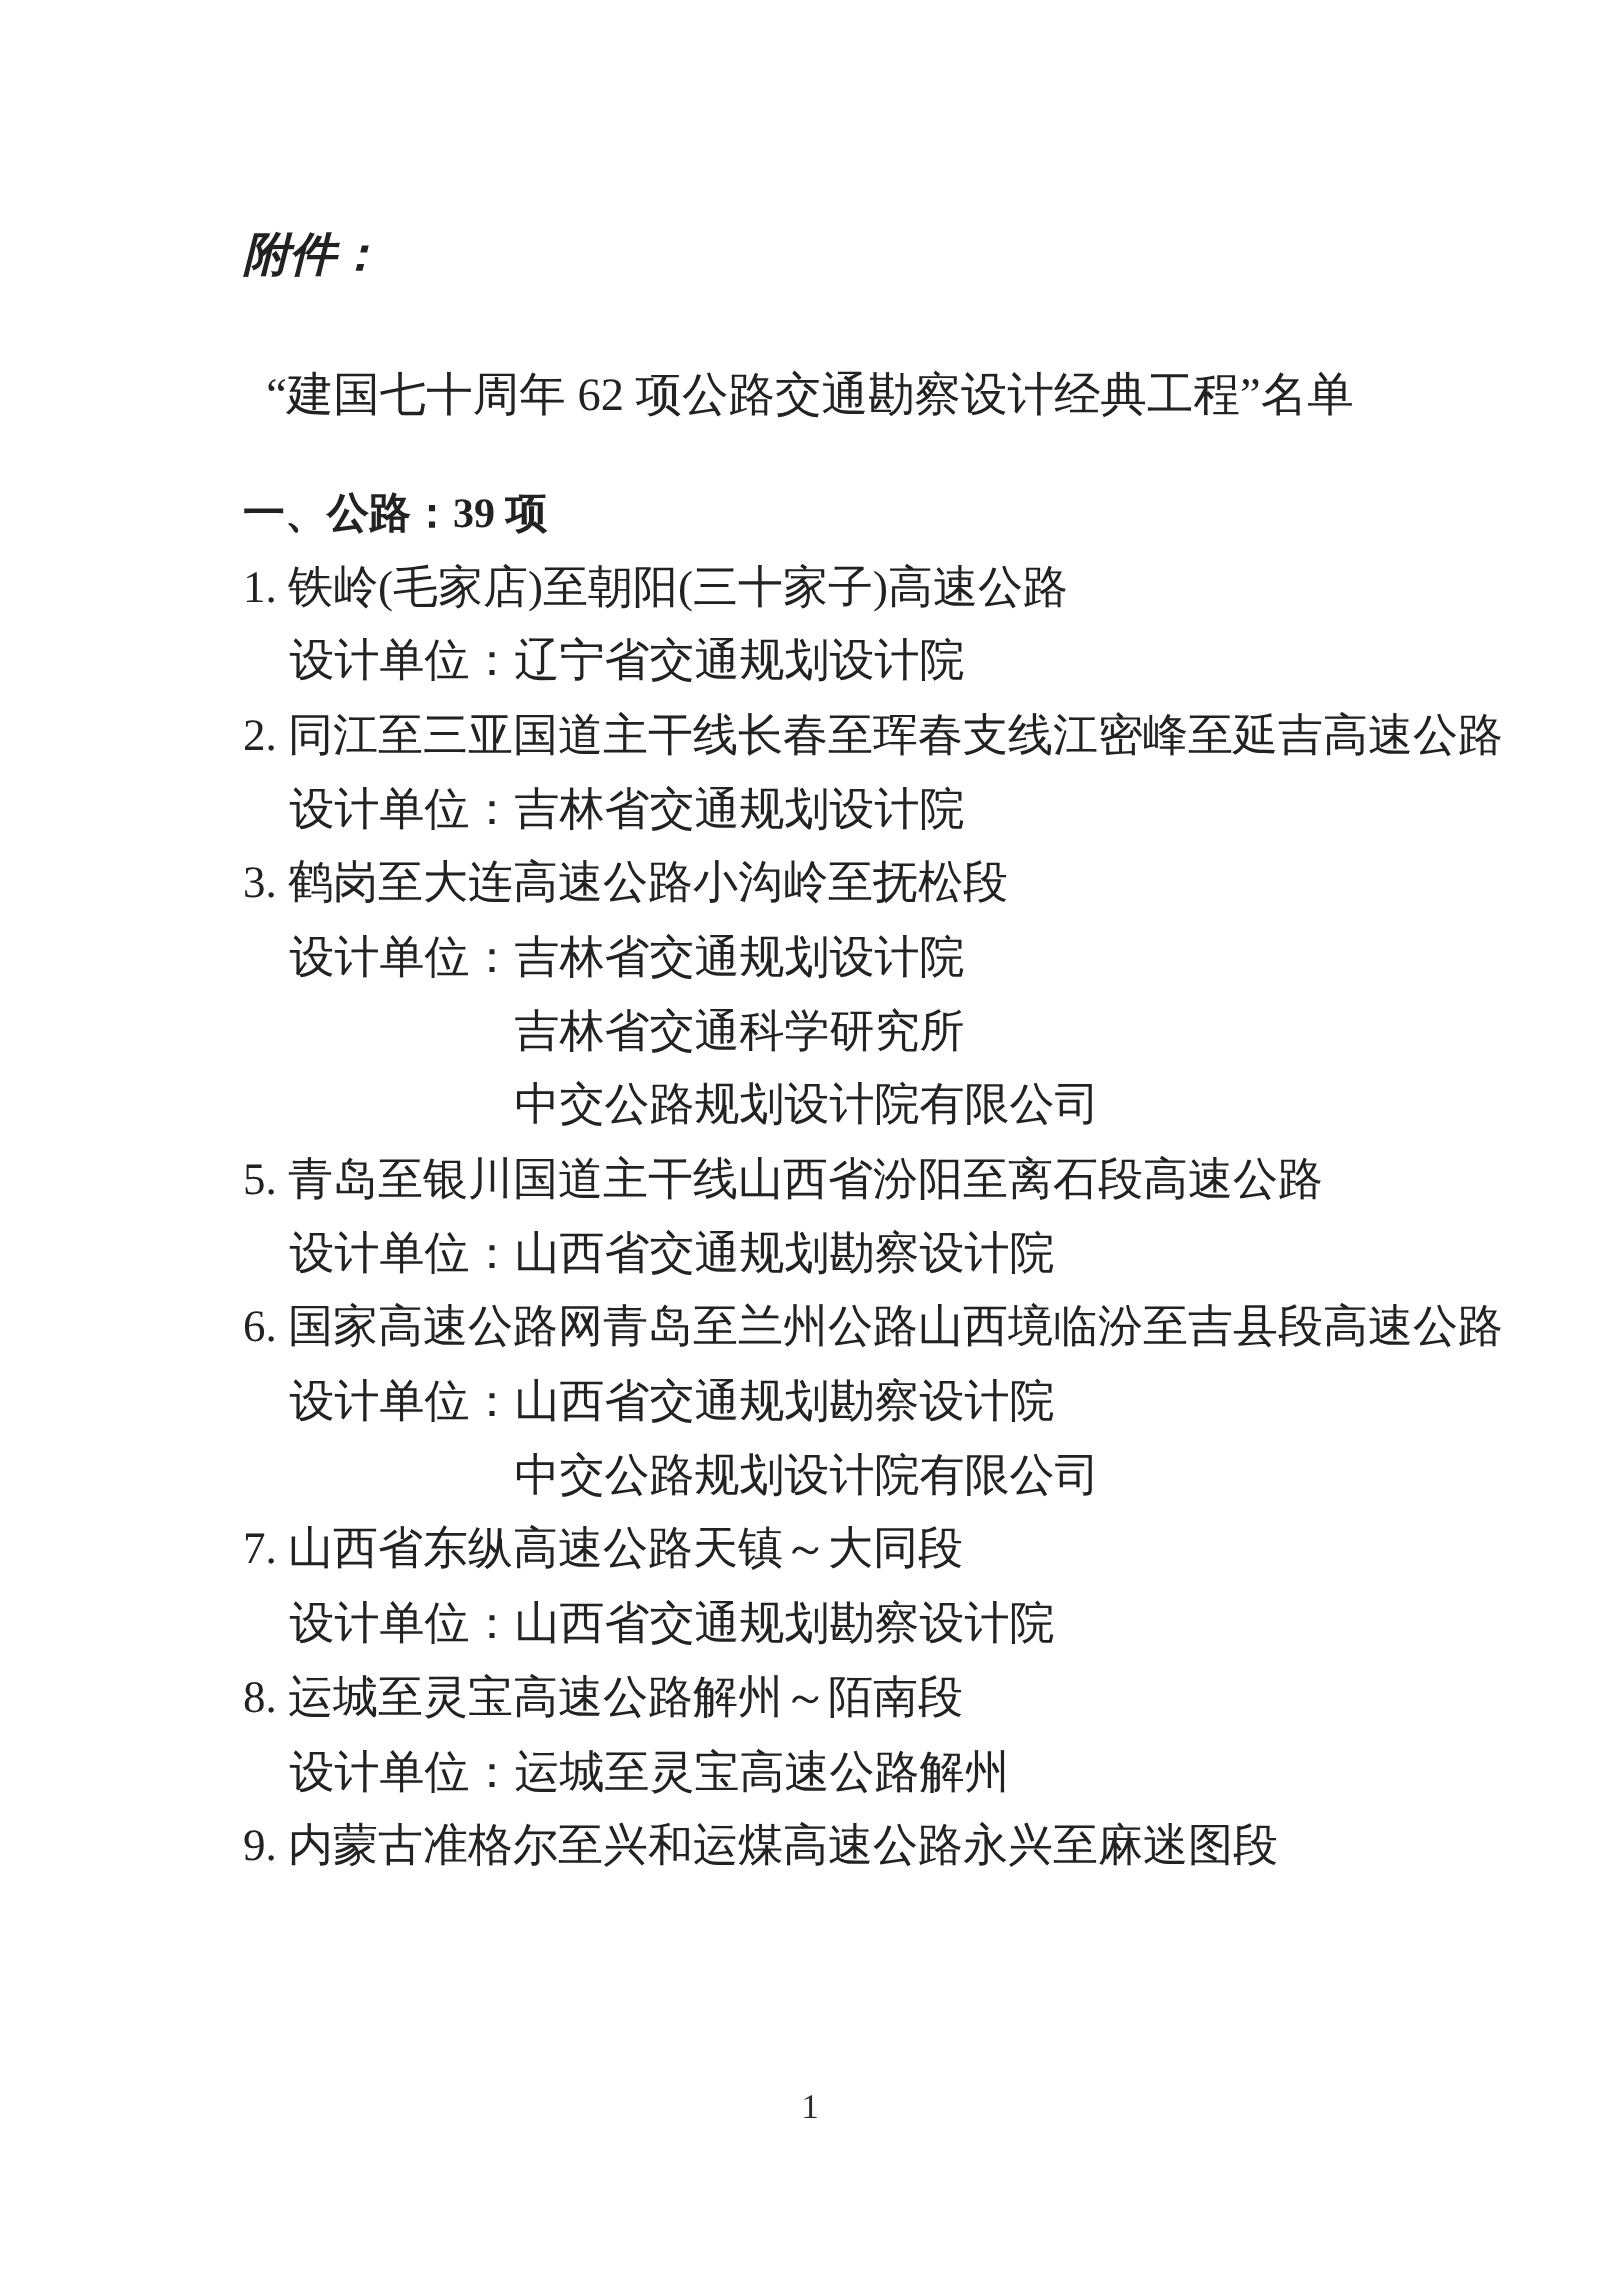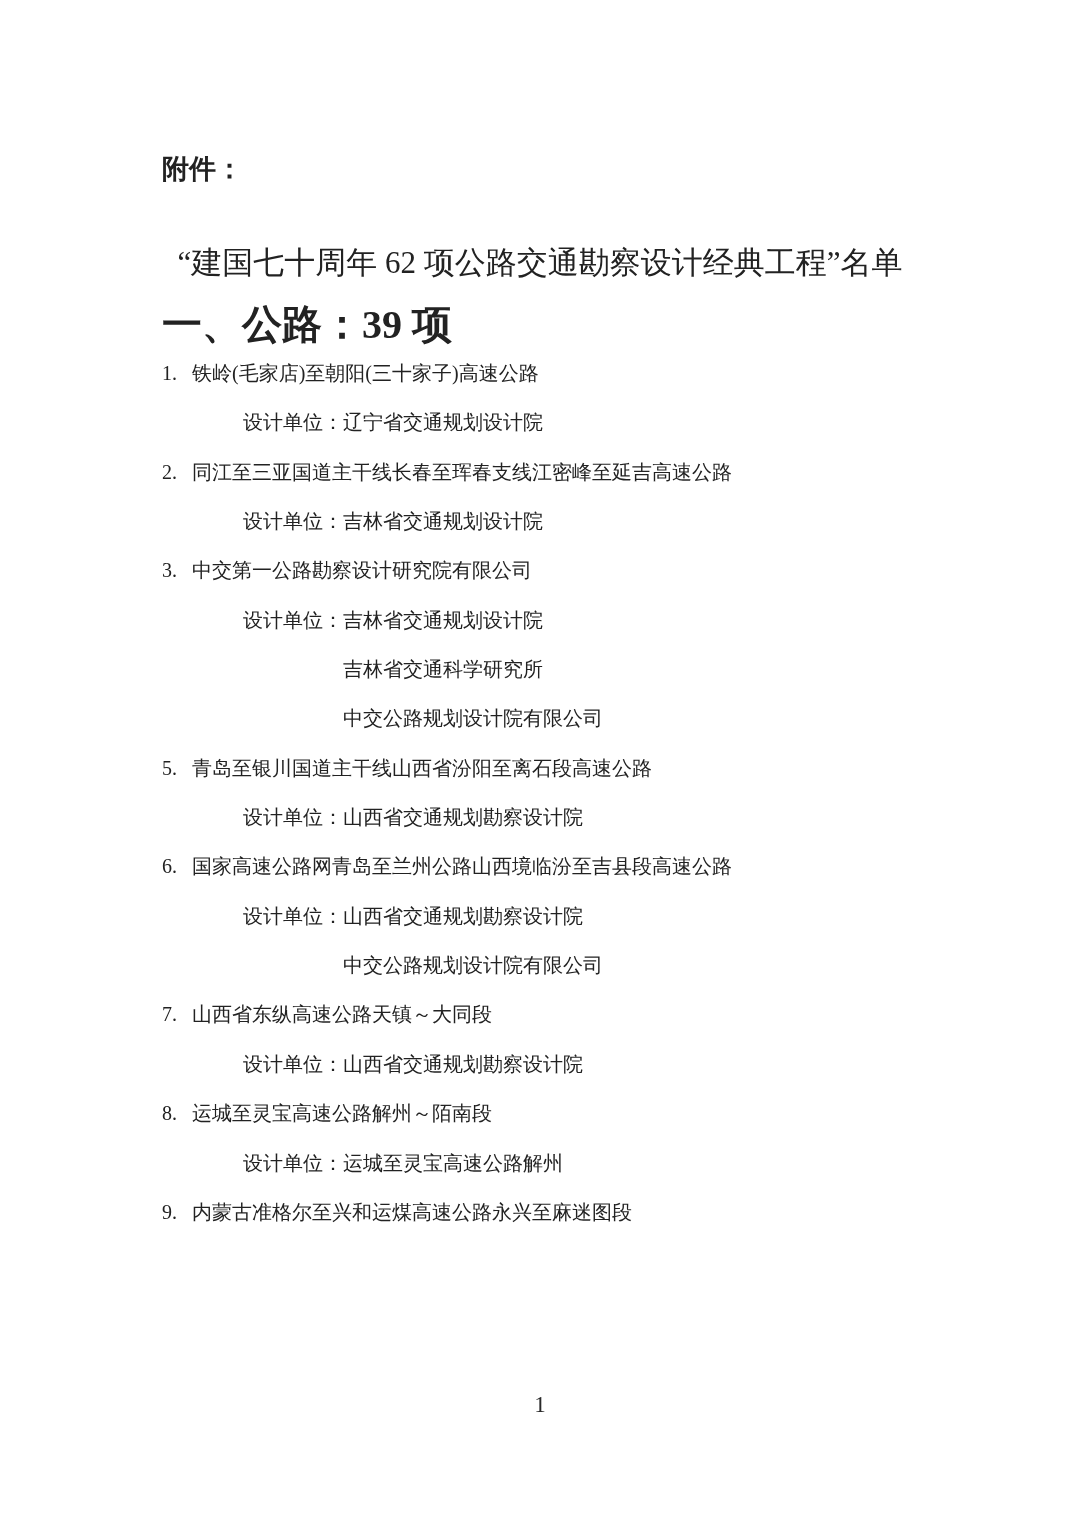--- a/index.html
+++ b/index.html
@@ -16,48 +16,49 @@
     font-family: "Liberation Serif", "DejaVu Serif", serif;
     overflow: hidden;
   }
   .content {
     position: absolute;
     left: 162px;
     top: 145px;
     width: 756px;
   }
   .attachment {
-    font-size: 27px;
+    font-size: 31px;
     font-weight: 700;
     line-height: 49px;
     height: 49px;
     white-space: nowrap;
+    font-style: italic;
   }
   .doc-title {
     margin-top: 44px;
     font-size: 31px;
     font-weight: 400;
     line-height: 49px;
     height: 49px;
     text-align: center;
     white-space: nowrap;
   }
   .section-heading {
-    margin-top: 13px;
-    font-size: 40px;
+    margin-top: 31px;
+    font-size: 28px;
     font-weight: 700;
     line-height: 49px;
     height: 49px;
     white-space: nowrap;
   }
   .project-list {
     margin-top: 0;
   }
   .line {
-    font-size: 20px;
+    font-size: 30px;
     line-height: 49.35px;
     height: 49.35px;
     white-space: nowrap;
   }
   .item-number {
     display: inline-block;
     margin-right: 7px;
     min-width: 23px;
   }
   .unit-line {
@@ -90,21 +91,21 @@
     <div class="project-list">
         <div class="item">
           <div class="line name-line"><span class="item-number">1.</span><span class="item-name">铁岭(毛家店)至朝阳(三十家子)高速公路</span></div>
           <div class="line unit-line"><span class="unit-label">设计单位：</span><span class="unit-name">辽宁省交通规划设计院</span></div>
         </div>
         <div class="item">
           <div class="line name-line"><span class="item-number">2.</span><span class="item-name">同江至三亚国道主干线长春至珲春支线江密峰至延吉高速公路</span></div>
           <div class="line unit-line"><span class="unit-label">设计单位：</span><span class="unit-name">吉林省交通规划设计院</span></div>
         </div>
         <div class="item">
-          <div class="line name-line"><span class="item-number">3.</span><span class="item-name">中交第一公路勘察设计研究院有限公司</span></div>
+          <div class="line name-line"><span class="item-number">3.</span><span class="item-name">鹤岗至大连高速公路小沟岭至抚松段</span></div>
           <div class="line unit-line"><span class="unit-label">设计单位：</span><span class="unit-name">吉林省交通规划设计院</span></div>
           <div class="line unit-line"><span class="unit-label"></span><span class="unit-name">吉林省交通科学研究所</span></div>
           <div class="line unit-line"><span class="unit-label"></span><span class="unit-name">中交公路规划设计院有限公司</span></div>
         </div>
         <div class="item">
         </div>
         <div class="item">
           <div class="line name-line"><span class="item-number">5.</span><span class="item-name">青岛至银川国道主干线山西省汾阳至离石段高速公路</span></div>
           <div class="line unit-line"><span class="unit-label">设计单位：</span><span class="unit-name">山西省交通规划勘察设计院</span></div>
         </div>

